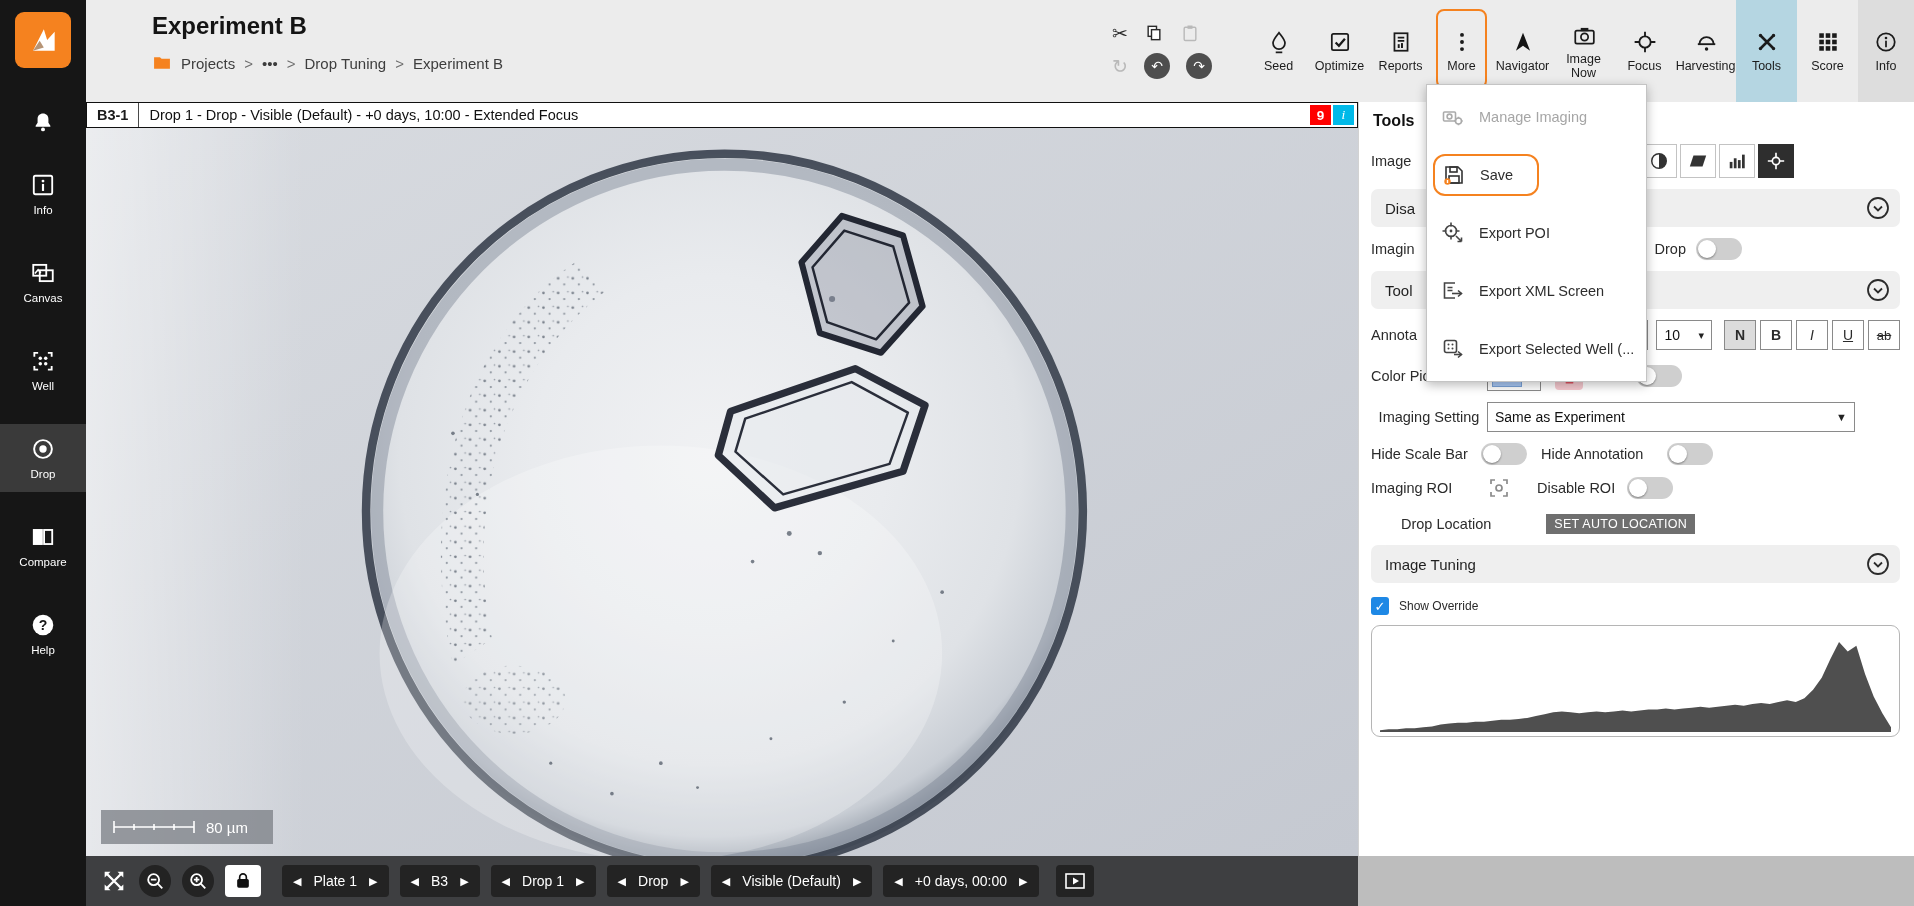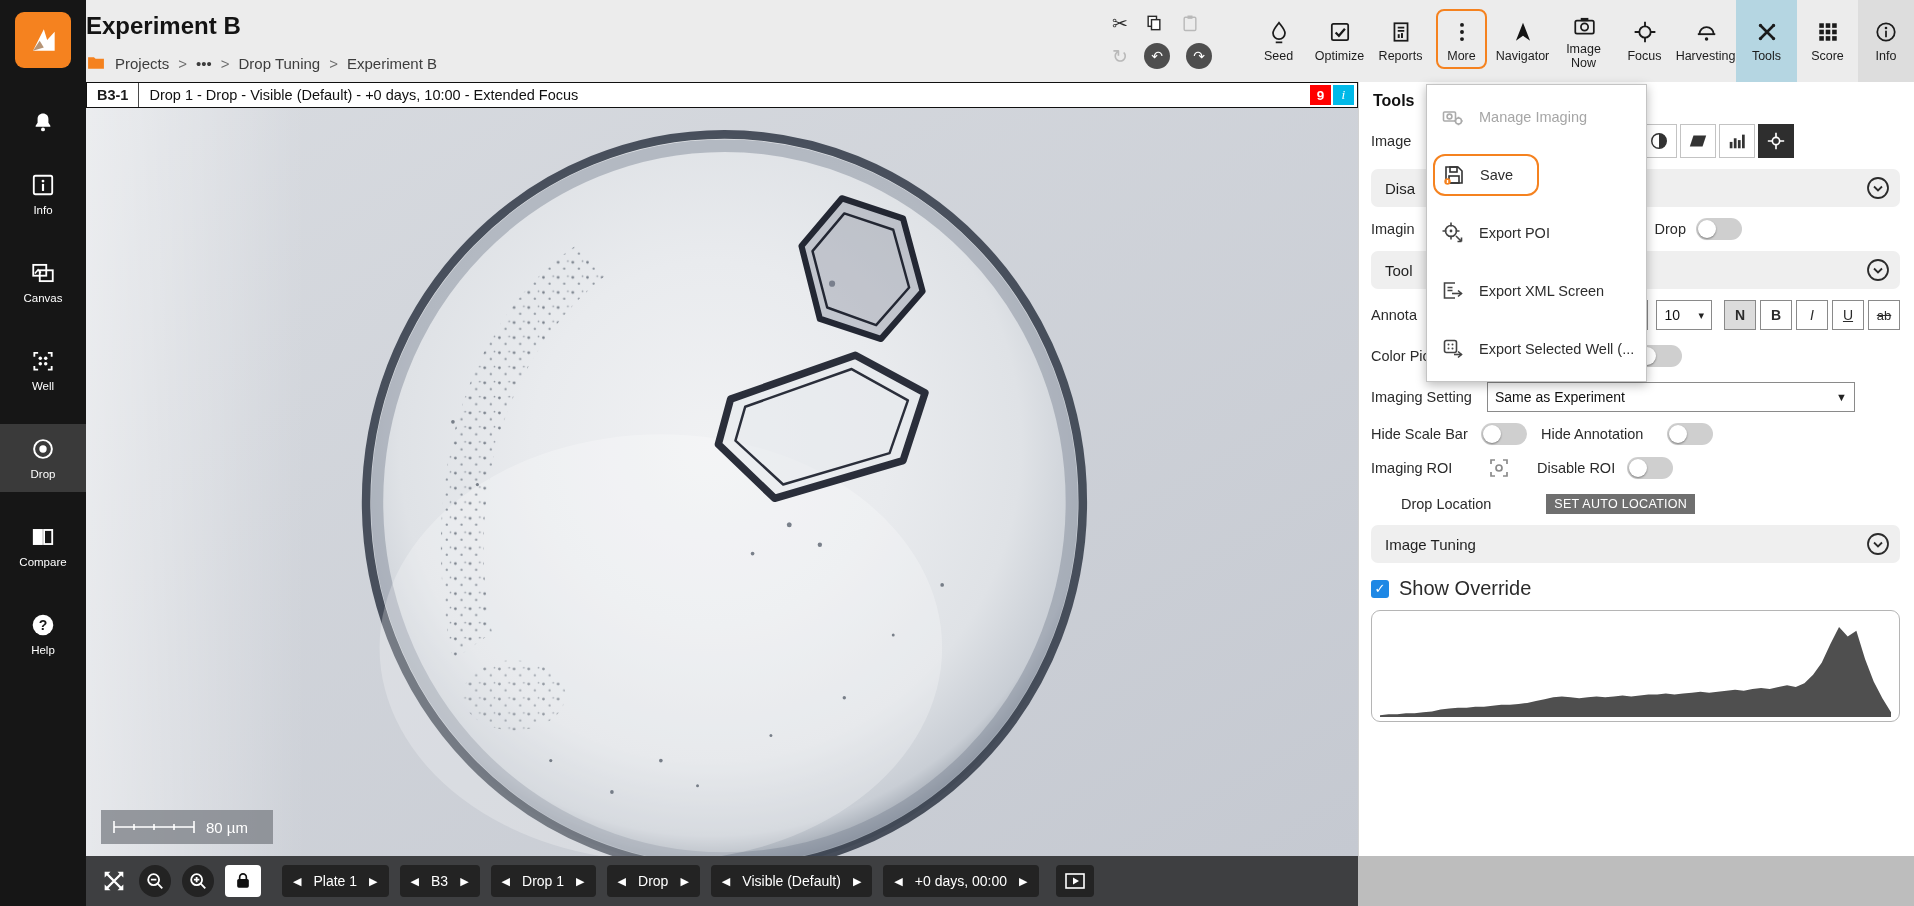--- a/index.html
+++ b/index.html
@@ -14,21 +14,21 @@
   .bell { margin:42px 0 20px; }
   .side-item { width:86px; height:68px; display:flex; flex-direction:column; align-items:center;
                justify-content:center; gap:6px; color:#fff; font-size:11.5px; margin-bottom:20px; }
   .side-item.active { background:#3A3A3A; }
   .side-item svg { width:26px; height:26px; }
 
   
   .main { flex:1; display:flex; flex-direction:column; min-width:0; }
 
   
-  .topbar { height:82px; background:#ECECEC; display:flex; flex:none; }
+  .topbar { height:102px; background:#ECECEC; display:flex; padding-left:66px; flex:none; }
   .tb-left { padding-top:12px; }
   .page-title { font-size:24px; font-weight:600; color:#141414; }
   .crumbs { display:flex; align-items:center; gap:9px; margin-top:13px; font-size:15px; color:#3d3d3d; }
   .crumbs .sep { color:#6d6d6d; }
   .tb-edit { margin-left:auto; margin-right:36px; display:flex; flex-direction:column; justify-content:center; gap:10px; }
   .tb-edit-row { display:flex; gap:16px; align-items:center; }
   .glyph { font-size:19px; color:#2a2a2a; line-height:1; }
   .glyph.dim { color:#b9b9b9; }
   .circbtn { width:26px; height:26px; border-radius:50%; background:#4E4E4E; color:#fff;
              display:flex; align-items:center; justify-content:center; font-size:14px; }
@@ -562,21 +562,21 @@
                 <path d="M4 6h14M9 3.5h4M6 6l1 13h8l1-13M9.5 9v7M12.5 9v7"></path>
               </svg>
             </span>
             <span style="margin-left:14px;">Lock</span>
             <span class="toggle" style="margin-left:8px;">
                 <span class="knob"></span>
               </span>
           </div>
 
           <div class="prow">
-            <span class="plabel" style="width:116px;">Imaging Setting</span>
+            <span class="plabel" style="width:116px;text-align:center;">Imaging Setting</span>
             <span class="select" style="width:368px;">
               <span>Same as Experiment</span>
               <span class="arr">▼</span>
             </span>
           </div>
 
           <div class="prow">
             <span class="plabel" style="width:110px;">Hide Scale Bar</span>
             <span class="toggle">
                 <span class="knob"></span>
@@ -611,21 +611,21 @@
                   <circle cx="12" cy="12" r="10"></circle>
                   <path d="M8 10.5l4 4 4-4"></path>
                 </svg>
             </span>
           </div>
 
           <div class="prow" style="margin:14px 0 10px;">
             <span class="checkbox">
               <span>✓</span>
             </span>
-            <span style="margin-left:10px;font-size:20px;">Show Override</span>
+            <span style="margin-left:10px;font-size:12px;">Show Override</span>
           </div>
 
           <div class="histbox">
             <svg viewBox="0 0 100 32" preserveAspectRatio="none">
               <polygon id="hist-poly" points="0,32 0.00,31.40 1.69,31.10 3.39,31.10 5.08,30.80 6.78,30.80 8.47,30.50 10.17,30.20 11.86,29.60 13.56,29.30 15.25,29.00 16.95,29.00 18.64,28.70 20.34,28.70 22.03,28.40 23.73,28.10 25.42,28.10 27.12,27.80 28.81,27.50 30.51,26.90 32.20,26.30 33.90,25.70 35.59,25.40 37.29,25.70 38.98,26.00 40.68,25.70 42.37,25.40 44.07,25.70 45.76,25.40 47.46,25.10 49.15,25.40 50.85,25.10 52.54,24.80 54.24,24.80 55.93,24.50 57.63,24.80 59.32,24.50 61.02,24.20 62.71,23.90 64.41,24.20 66.10,23.90 67.80,23.60 69.49,23.30 71.19,23.60 72.88,23.00 74.58,22.70 76.27,23.00 77.97,22.40 79.66,21.80 81.36,22.40 83.05,21.20 84.75,18.50 86.44,14.60 88.14,8.60 89.83,3.20 91.53,6.20 93.22,4.40 94.92,13.40 96.61,20.60 98.31,26.00 100.00,30.50 100,32" fill="#4F4F4F"></polygon>
             </svg>
           </div>
         </div>
         <div class="right-strip"></div>
       </div>

